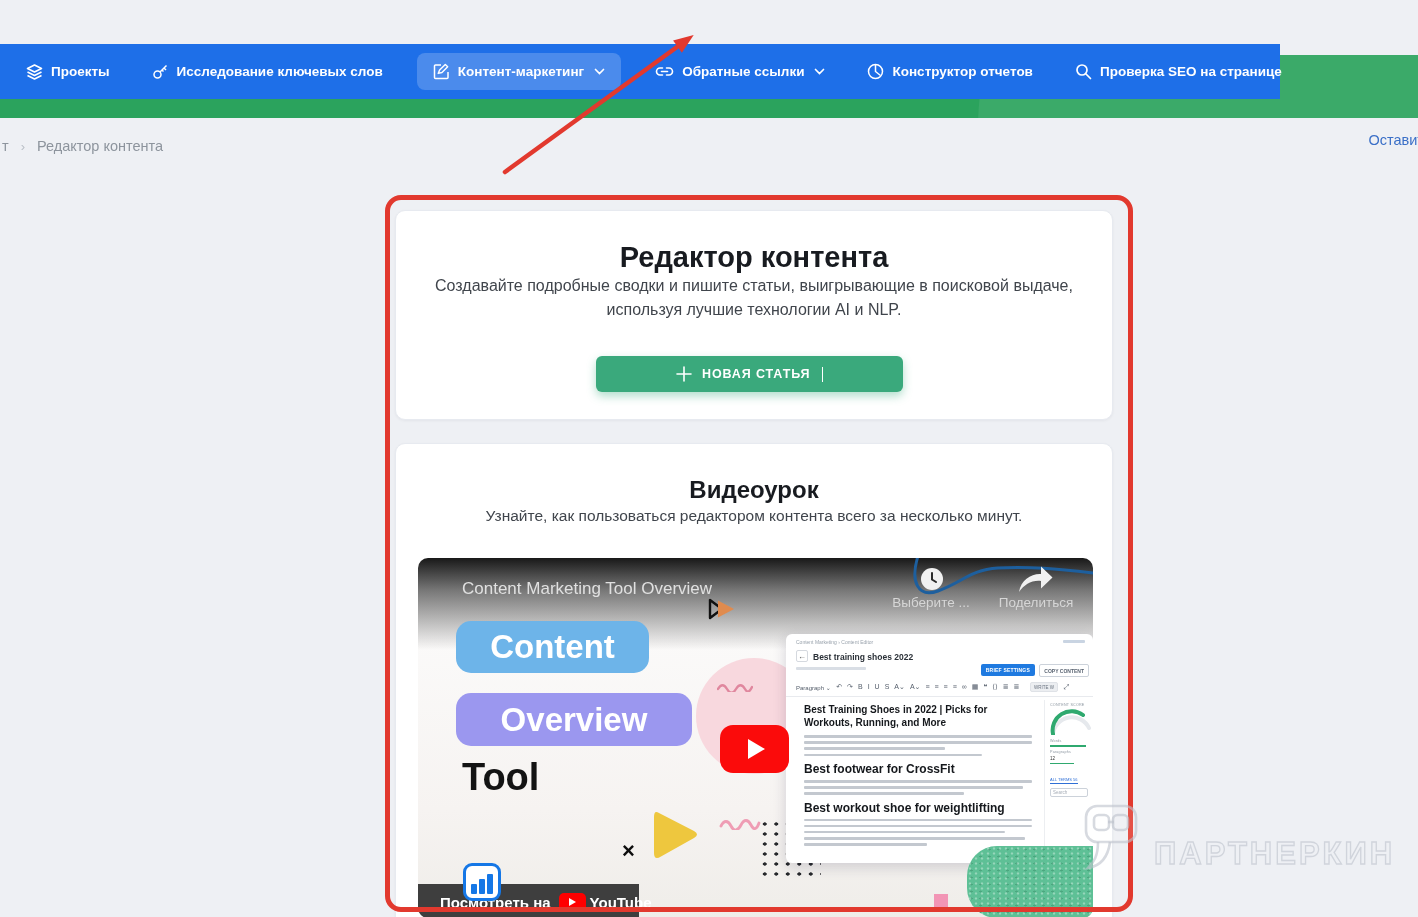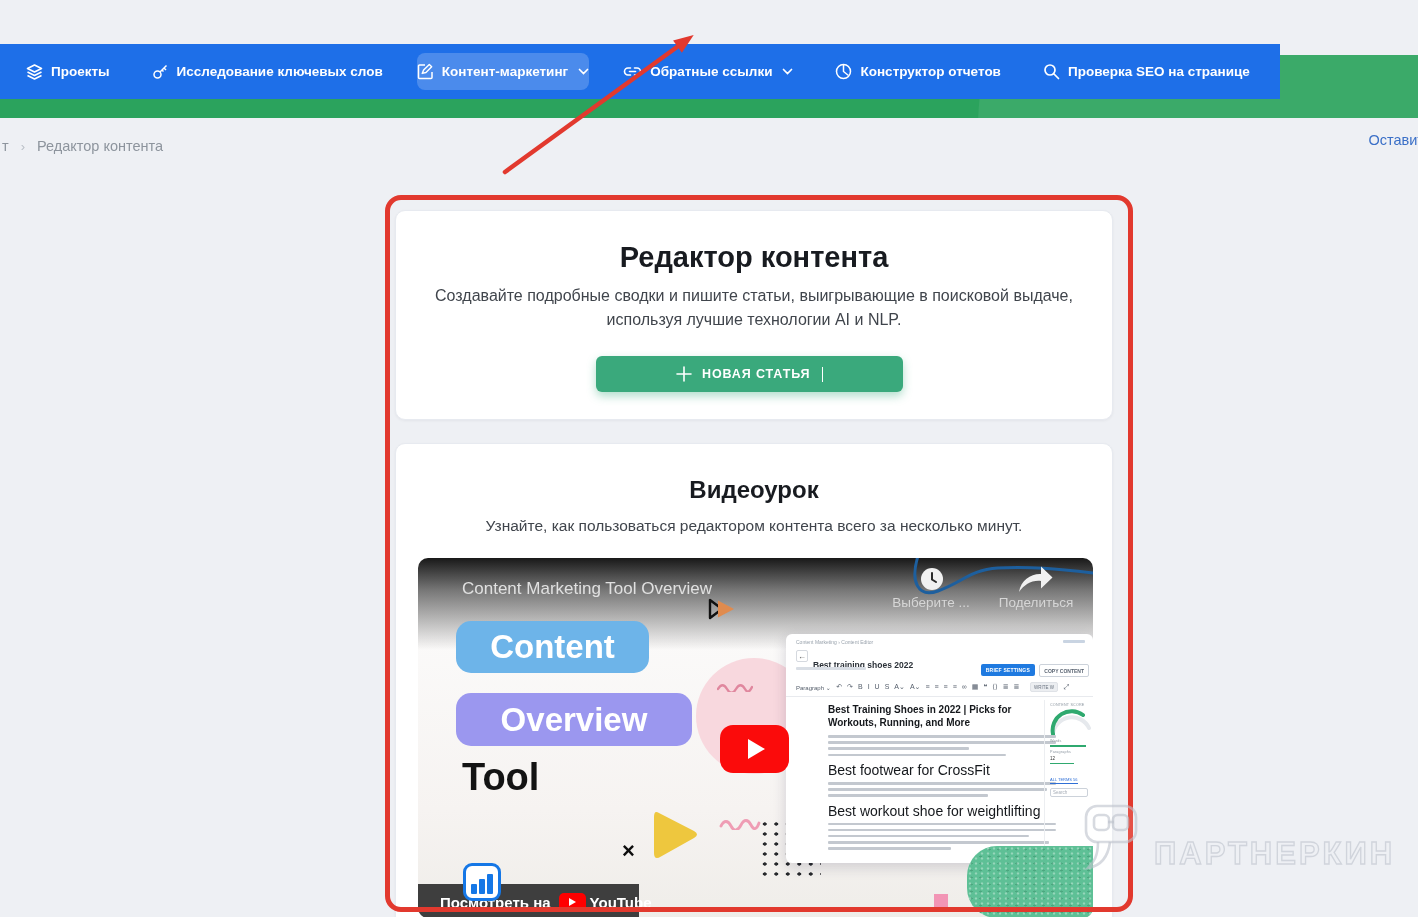--- a/index.html
+++ b/index.html
@@ -5,21 +5,21 @@
   * { margin:0; padding:0; box-sizing:border-box; }
   html,body { width:1418px; height:917px; }
   body { font-family:"Liberation Sans", sans-serif; background:#eef0f4; }
   #canvas { position:relative; width:1418px; height:917px; overflow:hidden; background:#eef0f4; }
 
   
   .topnav { position:absolute; left:0; top:0; width:1280px; height:55px; background:#1e6fe8;
             display:flex; align-items:center; gap:26px; padding-left:18px; z-index:5;margin-top:44px; }
   .nav-item { display:flex; align-items:center; gap:8px; color:#fff; font-weight:700;
               font-size:13.5px; white-space:nowrap; padding:10px 8px; border-radius:8px; cursor:pointer; }
-  .nav-item.active { background:rgba(255,255,255,.2); padding:10px 0; }
+  .nav-item.active { background:rgba(255,255,255,.2); padding:10px 16px; }
   .nav-item svg { flex:0 0 auto; }
   .chev { margin-left:2px; }
 
   
   .banner { position:absolute; left:0; top:55px; width:1418px; height:63px; background:#2ba35d;
             display:flex; align-items:center; overflow:hidden; color:#fff; font-size:15px; }
   .banner .arc { position:absolute; right:-120px; bottom:-290px; width:560px; height:560px;
                  border-radius:50%; background:rgba(255,255,255,.08); }
   .banner b { font-weight:700; margin-left:-6px; }
   .banner span.reg { margin-left:14px; }
@@ -32,21 +32,21 @@
   .crumb-link { position:absolute; right:-6px; top:132px; font-size:14.5px; color:#3a6fc7; cursor:pointer; }
 
   
   .card { position:absolute; left:395px; width:718px; background:#fff; border:1px solid #e7eaf0;
           border-radius:10px; box-shadow:0 1px 3px rgba(16,24,40,.05); }
   .card1 { top:210px; height:210px; }
   .card2 { top:443px; height:490px; }
   .card-title { text-align:center; font-weight:800; color:#181b20; }
   .card1 .card-title { font-size:29px; margin-top:30px; }
   .card2 .card-title { font-size:24px; margin-top:32px; }
-  .card-sub { text-align:center; color:#40454c; font-size:16px; line-height:24px; margin-top:10px; }
+  .card-sub { text-align:center; color:#40454c; font-size:16px; line-height:24px; }
   .card2 .card-sub { font-size:15.5px; }
 
   .new-article-btn { position:absolute; left:200px; top:145px; width:307px; height:36px;
       background:#3aa97c; border:none; border-radius:6px; color:#fff; display:flex; align-items:center;
       justify-content:center; gap:10px; font-family:"Liberation Sans",sans-serif;
       font-size:12.5px; font-weight:700; letter-spacing:.9px; cursor:pointer;
       box-shadow:0 4px 10px rgba(58,169,124,.4); }
   .caret { width:1.5px; height:15px; background:#fff; margin-left:1px; }
 
   
@@ -106,35 +106,35 @@
   .chart-icon i { display:block; background:#1577e6; width:6px; border-radius:1px; }
 
   
   .ed { position:absolute; left:368px; top:76px; width:307px; height:229px; background:#fff;
         border-radius:6px; box-shadow:0 4px 14px rgba(40,40,70,.18); z-index:3; overflow:hidden;
         font-family:"Liberation Sans",sans-serif; }
   .ed-bc { position:absolute; left:10px; top:5px; font-size:5px; color:#9aa3ad; }
   .ed-bc-line { position:absolute; right:8px; top:6px; width:22px; height:3px; background:#c9d4e2; border-radius:1px; }
   .ed-back { position:absolute; left:10px; top:16px; width:12px; height:12px; border:1px solid #d5d9df;
              border-radius:2px; font-size:8px; color:#555; text-align:center; line-height:11px; }
-  .ed-title { position:absolute; left:27px; top:26px; font-size:8.5px; font-weight:600; color:#2b3138; }
+  .ed-title { position:absolute; left:27px; top:18px; font-size:8.5px; font-weight:600; color:#2b3138; }
   .ed-meta { position:absolute; left:10px; top:33px; width:70px; height:3px; background:#d9dee5; border-radius:1px; }
   .ed-btn-blue { position:absolute; right:58px; top:30px; background:#1f7ae0; color:#fff; font-size:5px;
                  font-weight:700; padding:3px 5px; border-radius:2px; letter-spacing:.2px; }
   .ed-btn-ghost { position:absolute; right:4px; top:30px; background:#fff; color:#5a6472; font-size:5px;
                   font-weight:700; border:1px solid #ccd2da; padding:2.5px 4px; border-radius:2px; }
   .ed-toolbar { position:absolute; left:10px; top:48px; width:287px; display:flex; align-items:center;
                 gap:5.5px; font-size:7px; color:#555e6b; }
   .ed-toolbar .pg { font-size:6px; }
   .ed-toolbar .tbtn-box { background:#eceef1; border:1px solid #dfe2e7; border-radius:2px;
                           font-size:4.5px; padding:1.5px 3px; color:#6a7380; }
   .ed-sep { position:absolute; left:0; top:62px; width:100%; height:1px; background:#e8eaee; }
-  .ed-main { position:absolute; left:18px; top:70px; width:228px;margin-left:24px; }
+  .ed-main { position:absolute; left:18px; top:70px; width:228px; }
   .ed-h1 { font-size:10px; font-weight:800; color:#15181c; line-height:12.5px; margin-bottom:6px; }
-  .ed-h2 { font-size:14px; font-weight:400; color:#15181c; margin:6px 0 4px; }
+  .ed-h2 { font-size:12px; font-weight:700; color:#15181c; margin:6px 0 4px; }
   .ln { height:2.5px; background:#c3c8cf; border-radius:1px; margin-bottom:3.5px; }
   .ed-side { position:absolute; left:258px; top:66px; width:49px; height:163px; border-left:1px solid #eceef1;
              padding:3px 0 0 5px; }
   .ed-side .lbl { font-size:3.7px; color:#8d97a1; letter-spacing:.2px; margin-bottom:2px; }
   .ed-side .num { font-size:4.5px; color:#333; }
   .ed-side .grule { height:1.5px; background:#2fa96f; margin:2px 0 3px; }
   .ed-side .tab { font-size:4px; color:#2f6fd6; border-bottom:1px solid #2f6fd6; display:inline-block;
                   padding-bottom:1px; margin:3px 0 2px; }
   .ed-side .srch { width:38px; height:9px; border:1px solid #ccd2da; border-radius:2px; font-size:4.5px;
                    color:#a7aeb8; line-height:8px; padding-left:2px; margin-top:2px; }

